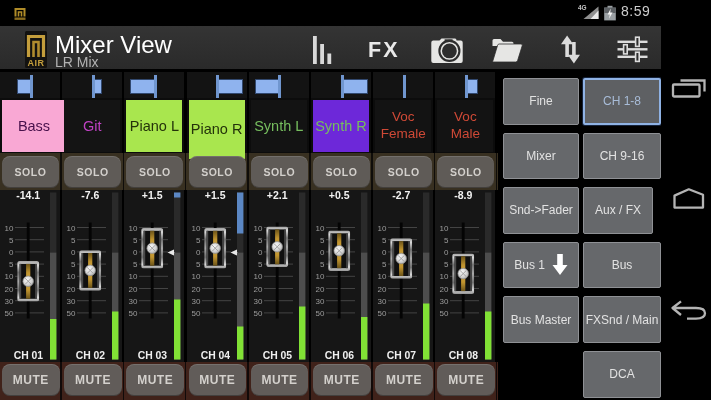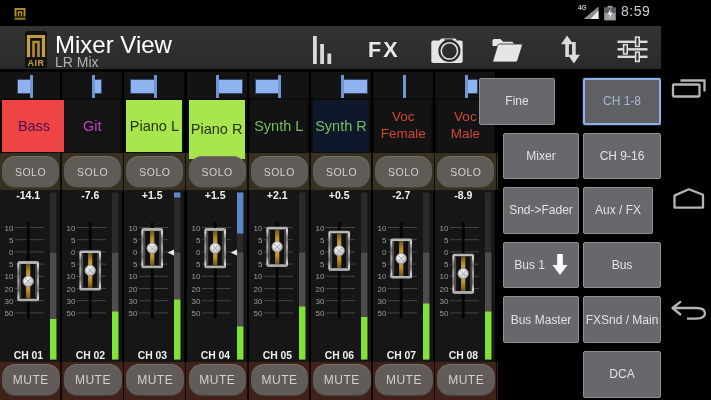--- a/index.html
+++ b/index.html
@@ -1,18 +1,18 @@
 <!DOCTYPE html>
 <html><head><meta charset="utf-8"><style>
 *{margin:0;padding:0;box-sizing:border-box}
 html,body{width:711px;height:400px;background:#000;overflow:hidden}
 body{font-family:"Liberation Sans",sans-serif;position:relative;-webkit-font-smoothing:antialiased}
 .abs{position:absolute}
 .flexc{display:flex;align-items:center;justify-content:center}
-.cellbtn{position:absolute;background:#5f5b57;border-radius:13px;color:#d3d0cc;font-weight:normal;display:flex;align-items:center;justify-content:center;box-shadow:inset 0 1px 0 rgba(255,255,255,.13), inset 0 -1px 0 rgba(0,0,0,.3)}
+.cellbtn{position:absolute;background:#5f5b57;border-radius:8px;color:#d3d0cc;font-weight:bold;display:flex;align-items:center;justify-content:center;box-shadow:inset 0 1px 0 rgba(255,255,255,.13), inset 0 -1px 0 rgba(0,0,0,.3)}
 .pbtn{position:absolute;background:#66686b;border:1px solid #8f9195;border-radius:2px;color:#e2e2e2;font-size:12px;display:flex;align-items:center;justify-content:center}
 </style></head><body>
 <svg width="0" height="0" style="position:absolute">
     <defs>
 <linearGradient id="mg" x1="0" y1="0" x2="0" y2="1">
  <stop offset="0" stop-color="#a2a2a2"></stop>
         <stop offset="0.1" stop-color="#d8d8d8"></stop>
         <stop offset="0.28" stop-color="#717171"></stop>
         <stop offset="0.5" stop-color="#a8a8a8"></stop>
         <stop offset="0.72" stop-color="#717171"></stop>
@@ -150,26 +150,26 @@
 <div style="position:absolute;left:153.9px;top:74.5px;width:3.2px;height:23px;background:#7096cf"></div>
 <div style="position:absolute;left:216.7px;top:78.8px;width:26.5px;height:15px;background:#8fb3ee;border:1.6px solid #31486e;box-sizing:border-box"></div>
 <div style="position:absolute;left:216.1px;top:74.5px;width:3.2px;height:23px;background:#7096cf"></div>
 <div style="position:absolute;left:254.9px;top:78.8px;width:26.0px;height:15px;background:#8fb3ee;border:1.6px solid #31486e;box-sizing:border-box"></div>
 <div style="position:absolute;left:278.3px;top:74.5px;width:3.2px;height:23px;background:#7096cf"></div>
 <div style="position:absolute;left:341.1px;top:78.8px;width:26.5px;height:15px;background:#8fb3ee;border:1.6px solid #31486e;box-sizing:border-box"></div>
 <div style="position:absolute;left:340.5px;top:74.5px;width:3.2px;height:23px;background:#7096cf"></div>
 <div style="position:absolute;left:402.7px;top:74.5px;width:3.2px;height:23px;background:#7096cf"></div>
 <div style="position:absolute;left:465.5px;top:78.8px;width:12.5px;height:15px;background:#8fb3ee;border:1.6px solid #31486e;box-sizing:border-box"></div>
 <div style="position:absolute;left:464.9px;top:74.5px;width:3.2px;height:23px;background:#7096cf"></div>
-<div class="abs flexc" style="left:2.0px;top:100px;width:64px;height:51.5px;background:#ef4444;color:#47104b;font-size:14.5px;text-align:center;line-height:1.25">Bass</div>
+<div class="abs flexc" style="left:2.0px;top:100px;width:64px;height:51.5px;background:#f9a8d4;color:#47104b;font-size:14.5px;text-align:center;line-height:1.25">Bass</div>
 <div class="abs flexc" style="left:64.2px;top:100px;width:56px;height:51.5px;background:#141414;color:#bf41c3;font-size:14.5px;text-align:center;line-height:1.25">Git</div>
 <div class="abs flexc" style="left:126.4px;top:100px;width:56px;height:51.5px;background:#a9e64e;color:#24330a;font-size:14.5px;text-align:center;line-height:1.25">Piano L</div>
 <div class="abs flexc" style="left:188.6px;top:100px;width:56px;height:59px;background:#a9e64e;color:#24330a;font-size:14.5px;text-align:center;line-height:1.25">Piano R</div>
 <div class="abs flexc" style="left:250.8px;top:100px;width:56px;height:51.5px;background:#131313;color:#76bd5e;font-size:14.5px;text-align:center;line-height:1.25">Synth L</div>
-<div class="abs flexc" style="left:313.0px;top:100px;width:56px;height:51.5px;background:#0f172a;color:#76bd5e;font-size:14.5px;text-align:center;line-height:1.25">Synth R</div>
+<div class="abs flexc" style="left:313.0px;top:100px;width:56px;height:51.5px;background:#6d28d9;color:#76bd5e;font-size:14.5px;text-align:center;line-height:1.25">Synth R</div>
 <div class="abs flexc" style="left:375.2px;top:100px;width:56px;height:51.5px;background:#131313;color:#cf4936;font-size:13.5px;text-align:center;line-height:1.25">Voc<br>Female</div>
 <div class="abs flexc" style="left:437.4px;top:100px;width:56px;height:51.5px;background:#131313;color:#cf4936;font-size:13.5px;text-align:center;line-height:1.25">Voc<br>Male</div>
 <div class="cellbtn" style="left:2.0px;top:155.5px;width:57px;height:32.5px;font-size:10.5px;letter-spacing:0.5px">SOLO</div>
 <div class="cellbtn" style="left:64.2px;top:155.5px;width:57px;height:32.5px;font-size:10.5px;letter-spacing:0.5px">SOLO</div>
 <div class="cellbtn" style="left:126.4px;top:155.5px;width:57px;height:32.5px;font-size:10.5px;letter-spacing:0.5px">SOLO</div>
 <div class="cellbtn" style="left:188.6px;top:155.5px;width:57px;height:32.5px;font-size:10.5px;letter-spacing:0.5px">SOLO</div>
 <div class="cellbtn" style="left:250.8px;top:155.5px;width:57px;height:32.5px;font-size:10.5px;letter-spacing:0.5px">SOLO</div>
 <div class="cellbtn" style="left:313.0px;top:155.5px;width:57px;height:32.5px;font-size:10.5px;letter-spacing:0.5px">SOLO</div>
 <div class="cellbtn" style="left:375.2px;top:155.5px;width:57px;height:32.5px;font-size:10.5px;letter-spacing:0.5px">SOLO</div>
 <div class="cellbtn" style="left:437.4px;top:155.5px;width:57px;height:32.5px;font-size:10.5px;letter-spacing:0.5px">SOLO</div>
@@ -378,21 +378,21 @@
     <text x="28.4" y="168.5" font-size="10.4" font-weight="bold" fill="#efefef" text-anchor="middle">CH 08</text>
   </svg>
 <div class="cellbtn" style="left:2.0px;top:363.5px;width:57.5px;height:32px;font-size:12px;letter-spacing:0.5px;background:#615c59">MUTE</div>
 <div class="cellbtn" style="left:64.2px;top:363.5px;width:57.5px;height:32px;font-size:12px;letter-spacing:0.5px;background:#615c59">MUTE</div>
 <div class="cellbtn" style="left:126.4px;top:363.5px;width:57.5px;height:32px;font-size:12px;letter-spacing:0.5px;background:#615c59">MUTE</div>
 <div class="cellbtn" style="left:188.6px;top:363.5px;width:57.5px;height:32px;font-size:12px;letter-spacing:0.5px;background:#615c59">MUTE</div>
 <div class="cellbtn" style="left:250.8px;top:363.5px;width:57.5px;height:32px;font-size:12px;letter-spacing:0.5px;background:#615c59">MUTE</div>
 <div class="cellbtn" style="left:313.0px;top:363.5px;width:57.5px;height:32px;font-size:12px;letter-spacing:0.5px;background:#615c59">MUTE</div>
 <div class="cellbtn" style="left:375.2px;top:363.5px;width:57.5px;height:32px;font-size:12px;letter-spacing:0.5px;background:#615c59">MUTE</div>
 <div class="cellbtn" style="left:437.4px;top:363.5px;width:57.5px;height:32px;font-size:12px;letter-spacing:0.5px;background:#615c59">MUTE</div>
-<div class="pbtn" style="left:479px;top:78px;width:76px;height:46.5px">Fine</div>
+<div class="pbtn" style="left:503px;top:78px;width:76px;height:46.5px">Fine</div>
 <div class="pbtn" style="left:503px;top:132.6px;width:76px;height:46.5px">Mixer</div>
 <div class="pbtn" style="left:503px;top:187.2px;width:76px;height:46.5px">Snd-&gt;Fader</div>
 <div class="pbtn" style="left:503px;top:241.8px;width:76px;height:46.5px">Bus 1&nbsp;&nbsp;<svg width="16" height="22" viewBox="0 0 16 22">
       <rect x="5.2" y="0" width="5.6" height="12" fill="#fff"></rect>
       <polygon points="0.5,11 8,21 15.5,11" fill="#fff"></polygon>
     </svg></div>
 <div class="pbtn" style="left:503px;top:296.4px;width:76px;height:46.5px">Bus Master</div>
 <div class="pbtn" style="left:583px;top:78px;width:78px;height:46.5px;border:2.5px solid #8fb2e4;color:#a8bcd8;background:#5e6063;box-shadow:0 0 0 1px #16233a">CH 1-8</div>
 <div class="pbtn" style="left:583px;top:132.6px;width:78px;height:46.5px">CH 9-16</div>
 <div class="pbtn" style="left:583px;top:187.2px;width:70px;height:46.5px">Aux / FX</div>

